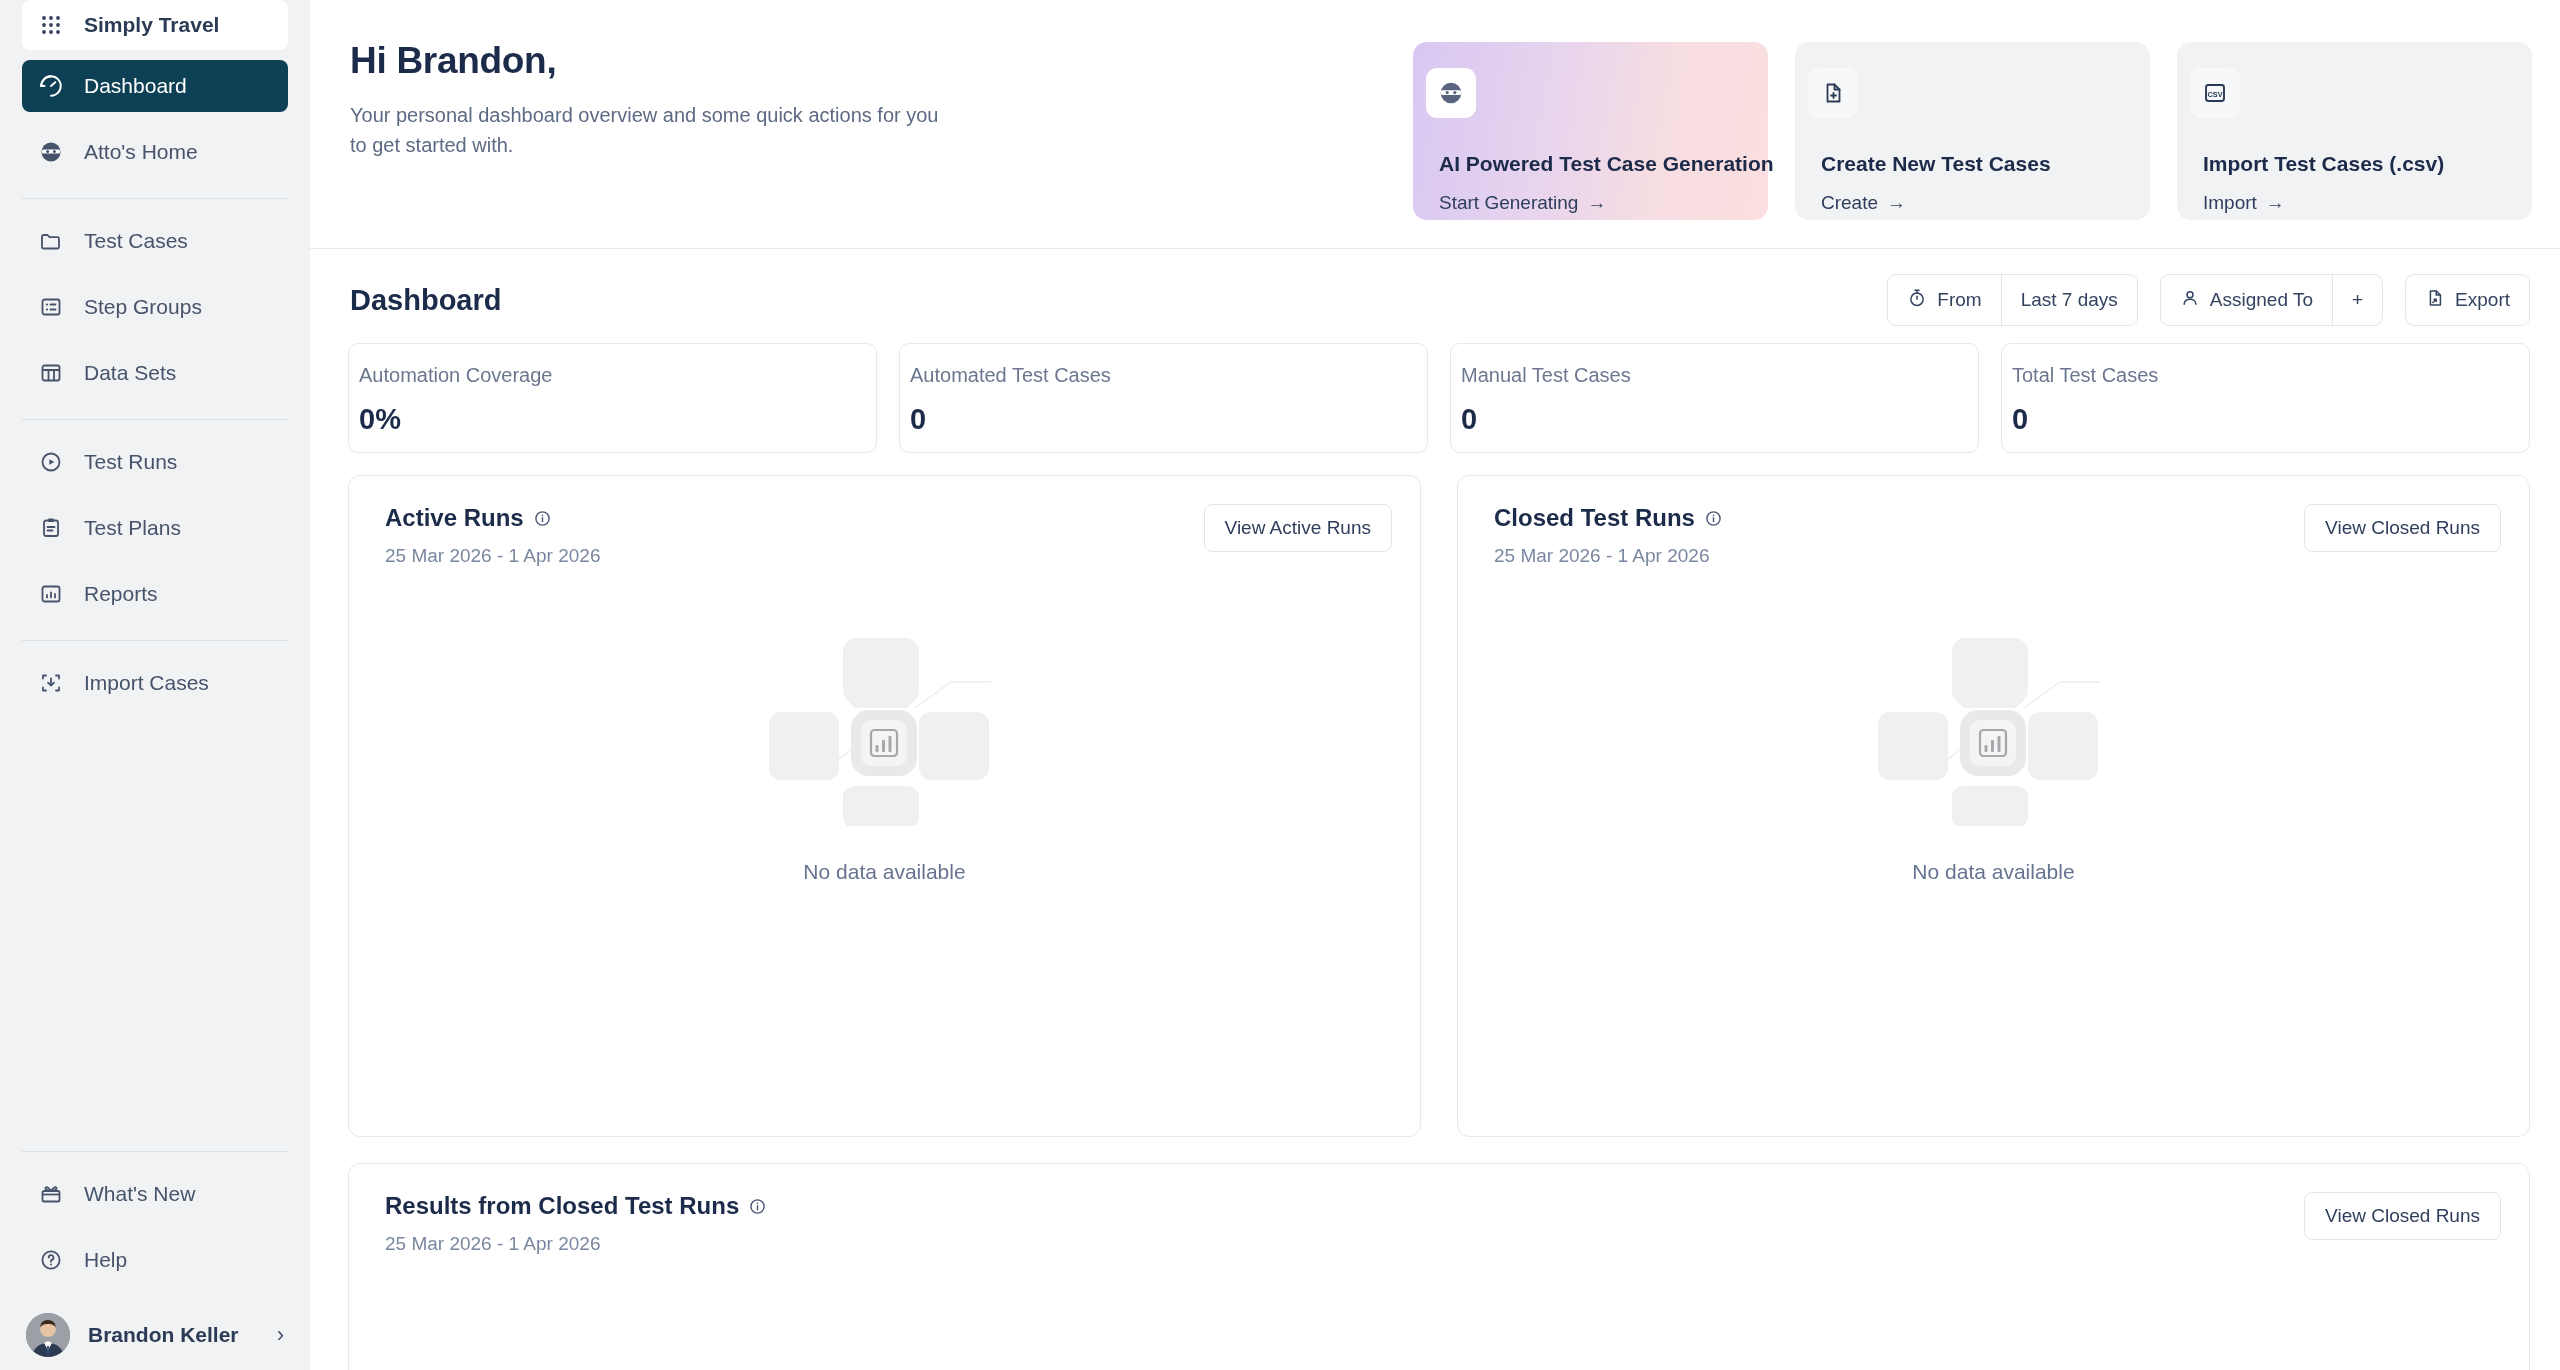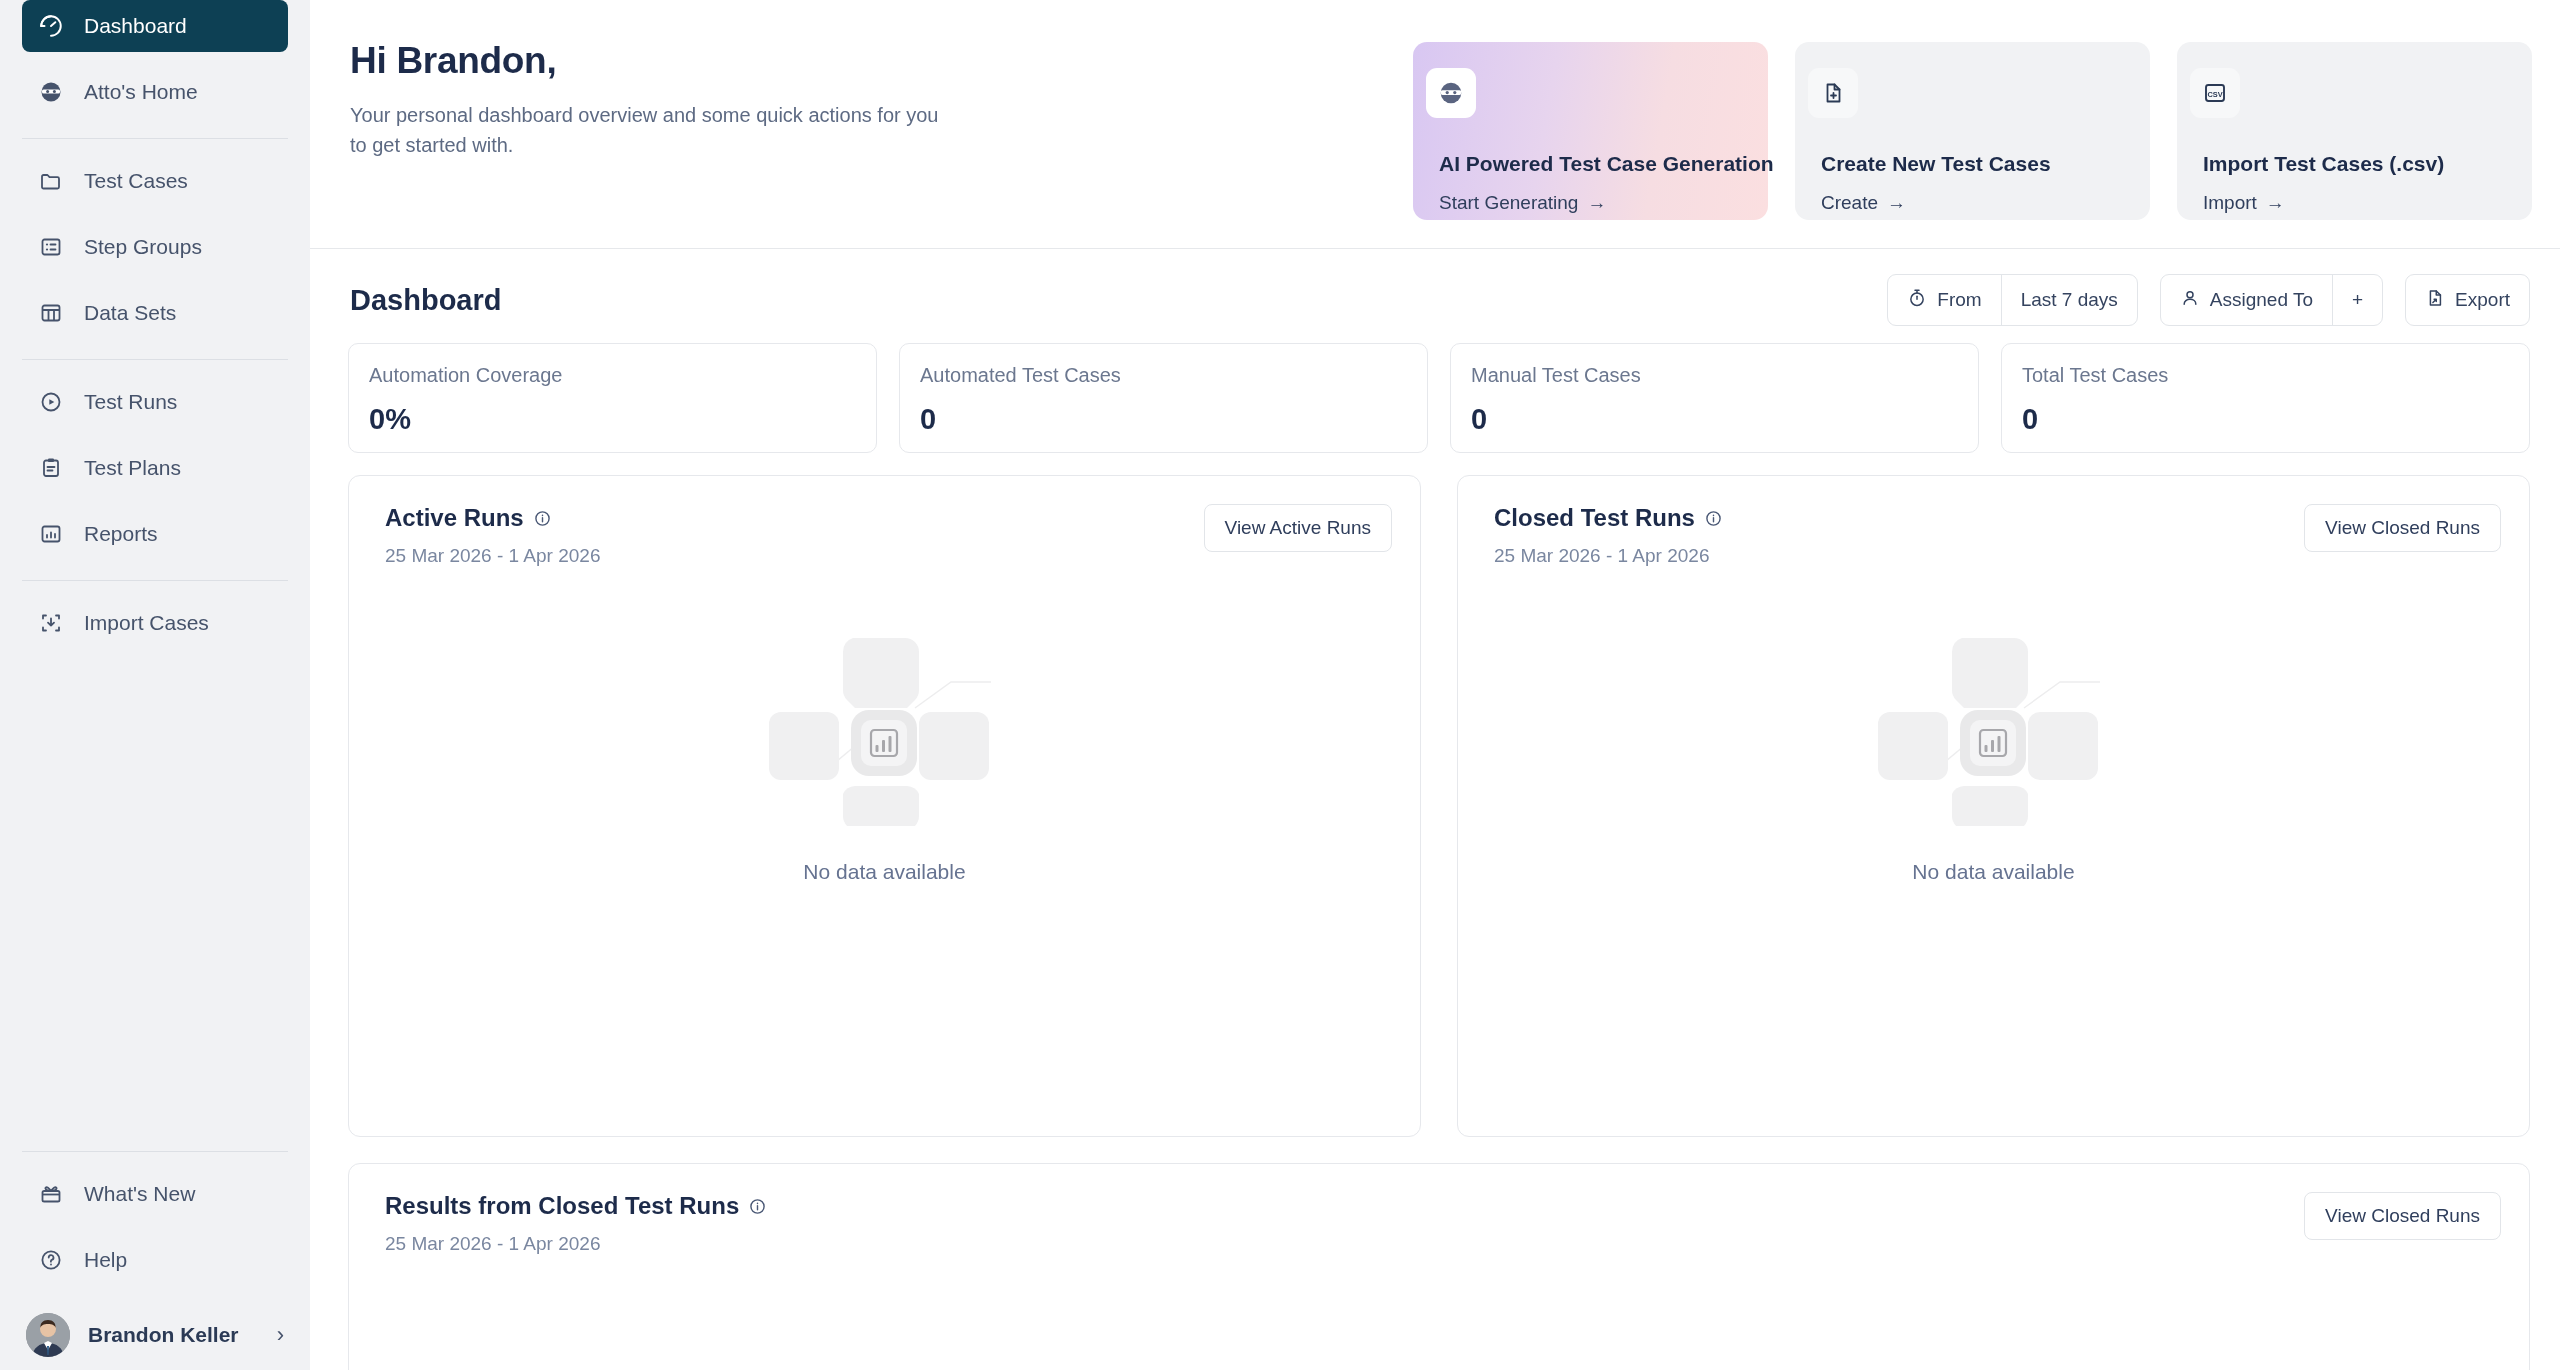--- a/index.html
+++ b/index.html
@@ -131,21 +131,21 @@
     font-size: 19px; color: #34435f; cursor: pointer;
   }
   .tb-sep { width: 1px; height: 100%; background: #e2e5e9; }
 
   .stats-row { display: flex; gap: 22px; padding: 18px 30px 0 38px; }
   .stat-card {
     flex: 1 1 0;
     height: 110px;
     border: 1px solid #e6e8ec; border-radius: 10px;
     background: #ffffff;
-    padding: 20px 20px;
+    padding: 20px 10px;
   }
   .stat-label { font-size: 20px; color: #6b778f; }
   .stat-value { margin-top: 16px; font-size: 29px; font-weight: 700; color: #1d2b4a; }
 
   .panels-row { display: flex; gap: 36px; padding: 22px 30px 0 38px; }
   .panel {
     flex: 1 1 0;
     border: 1px solid #e6e8ec; border-radius: 12px;
     background: #ffffff;
     position: relative;
@@ -180,20 +180,38 @@
   .info-i { display: inline-flex; }
 </style>
 </head>
 <body>
 
 <div class="app">
 
   <aside class="sidebar">
 
 
+    <div class="nav-block">
+      <div class="nav-item project">
+        <span class="ico">
+          <svg width="20" height="20" viewBox="0 0 20 20" fill="#33415c">
+            <circle cx="3" cy="3" r="1.9"></circle>
+              <circle cx="10" cy="3" r="1.9"></circle>
+              <circle cx="17" cy="3" r="1.9"></circle>
+            <circle cx="3" cy="10" r="1.9"></circle>
+              <circle cx="10" cy="10" r="1.9"></circle>
+              <circle cx="17" cy="10" r="1.9"></circle>
+            <circle cx="3" cy="17" r="1.9"></circle>
+              <circle cx="10" cy="17" r="1.9"></circle>
+              <circle cx="17" cy="17" r="1.9"></circle>
+          </svg>
+        </span>
+        <span>Simply Travel</span>
+      </div>
+    </div>
 
     <div class="nav-block">
       <div class="nav-item active">
         <span class="ico">
           <svg width="26" height="26" viewBox="0 0 24 24" fill="none" stroke="#ffffff" stroke-width="1.8" stroke-linecap="round">
             <path d="M3 12a9 9 0 1 1 9 9"></path>
               <path d="M3 12a9 9 0 0 1 9-9"></path>
             <path d="M3 12h3"></path>
               <path d="M12 12l4-3.5"></path>
           </svg>

